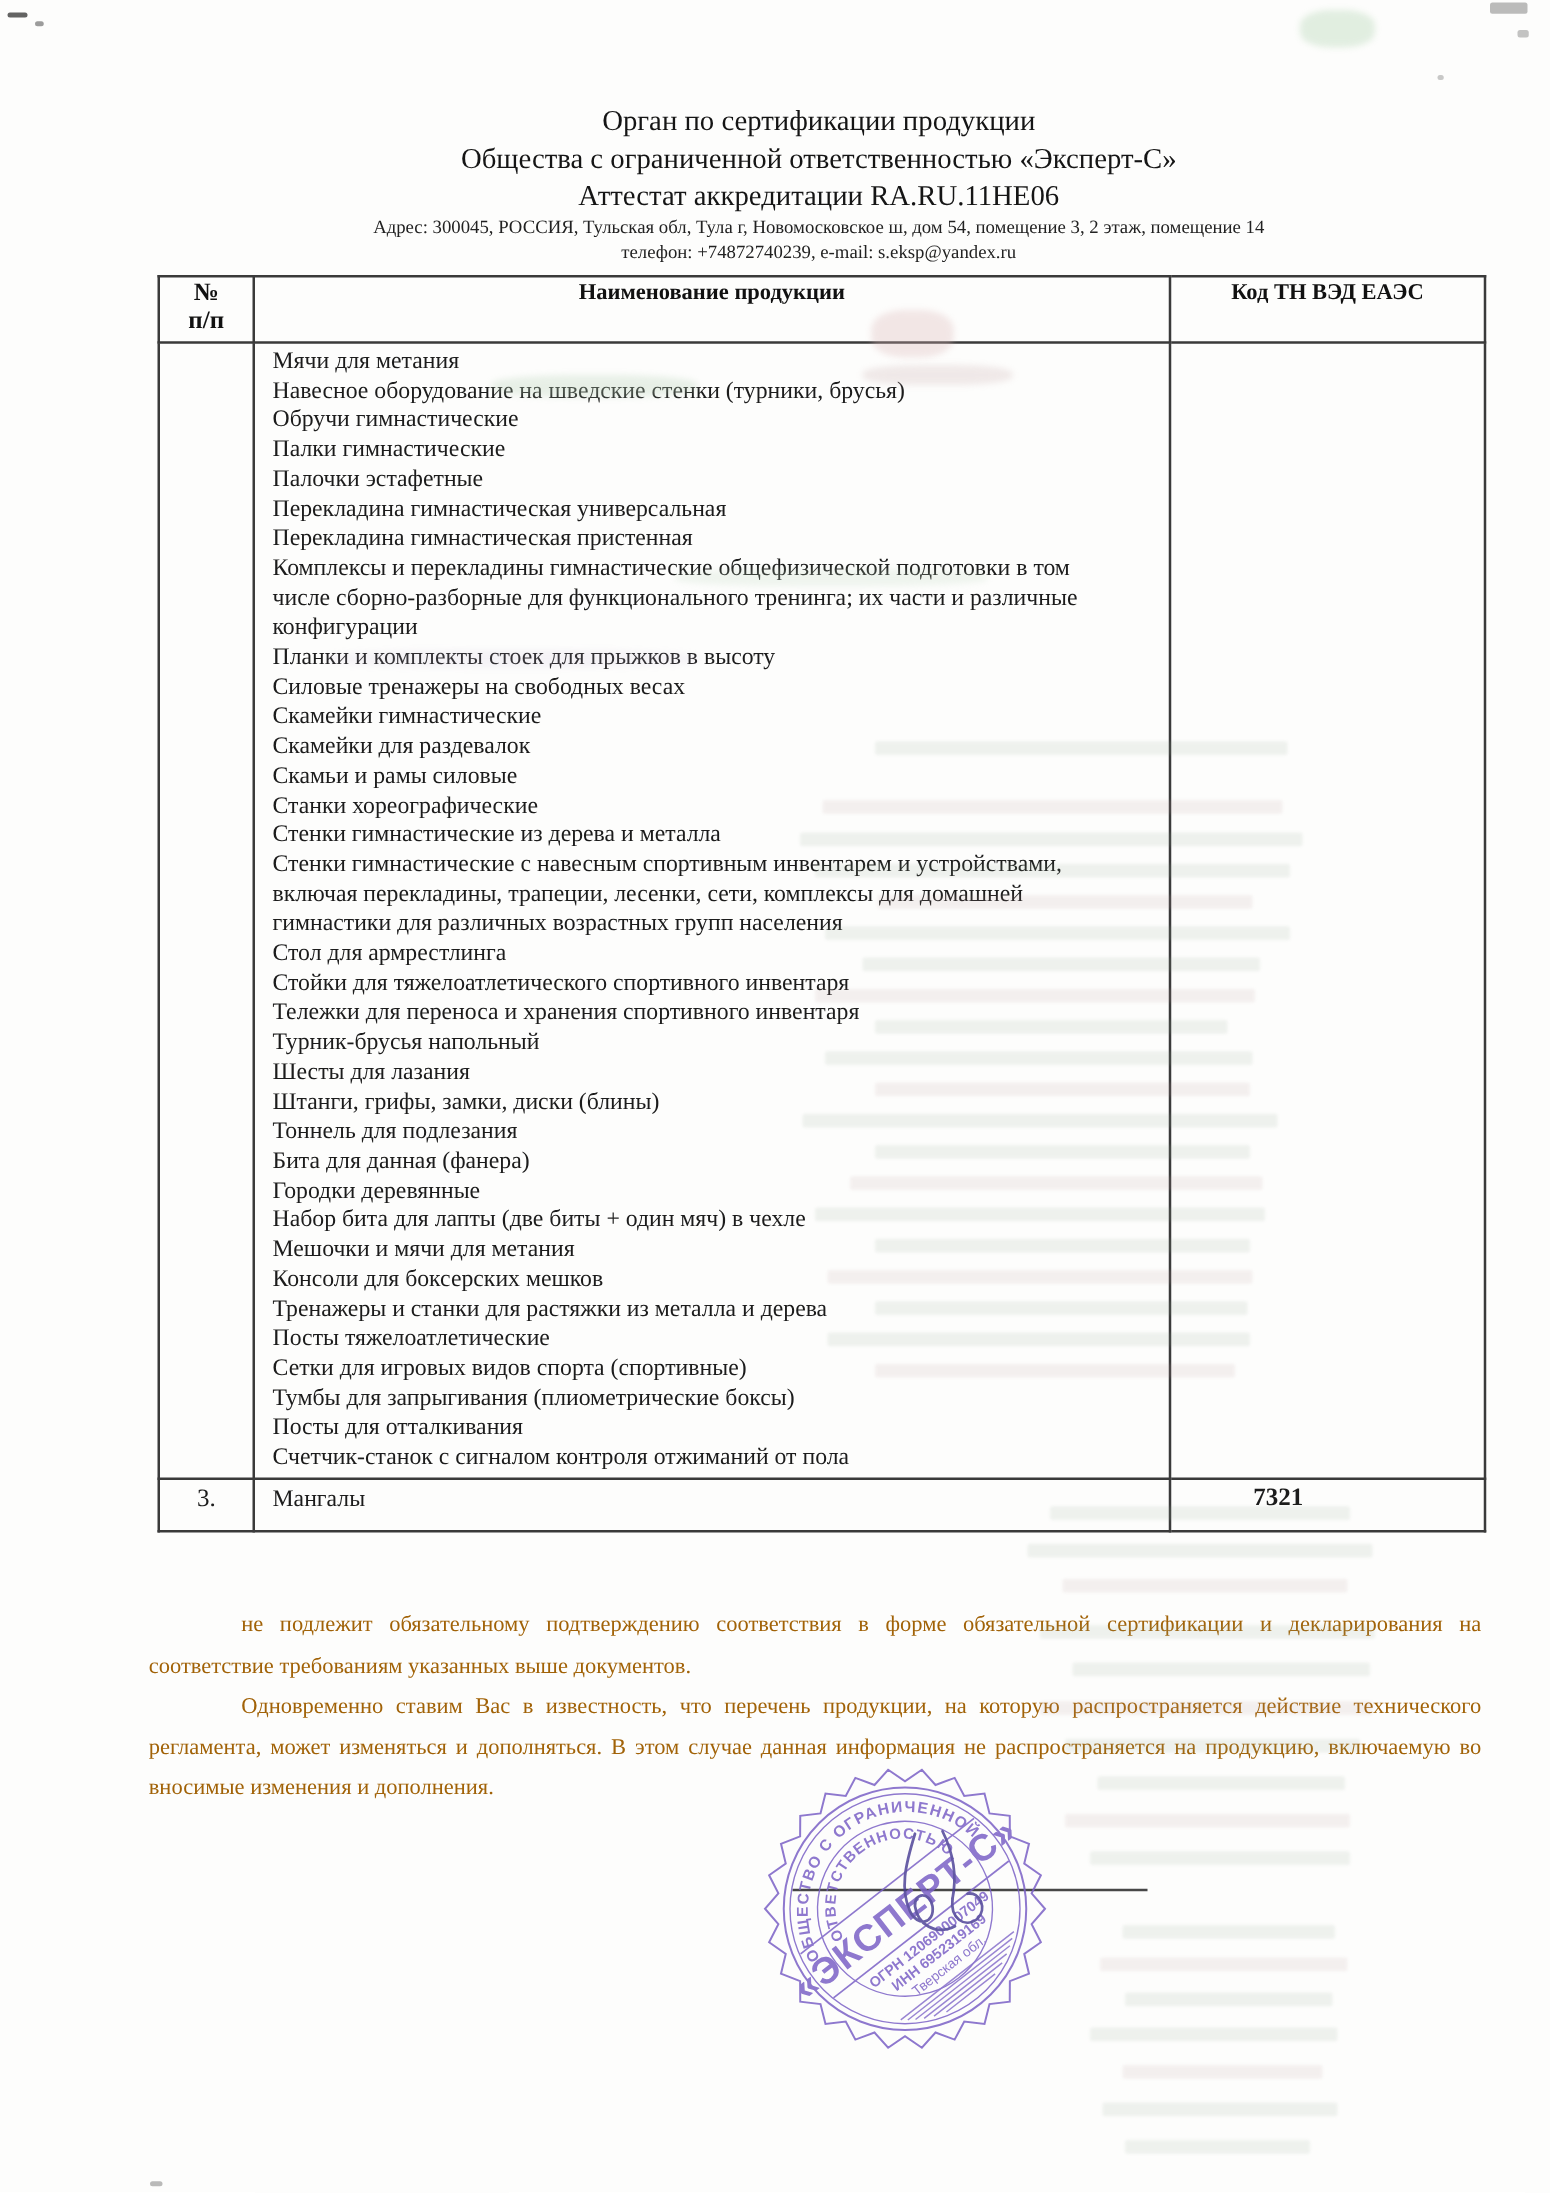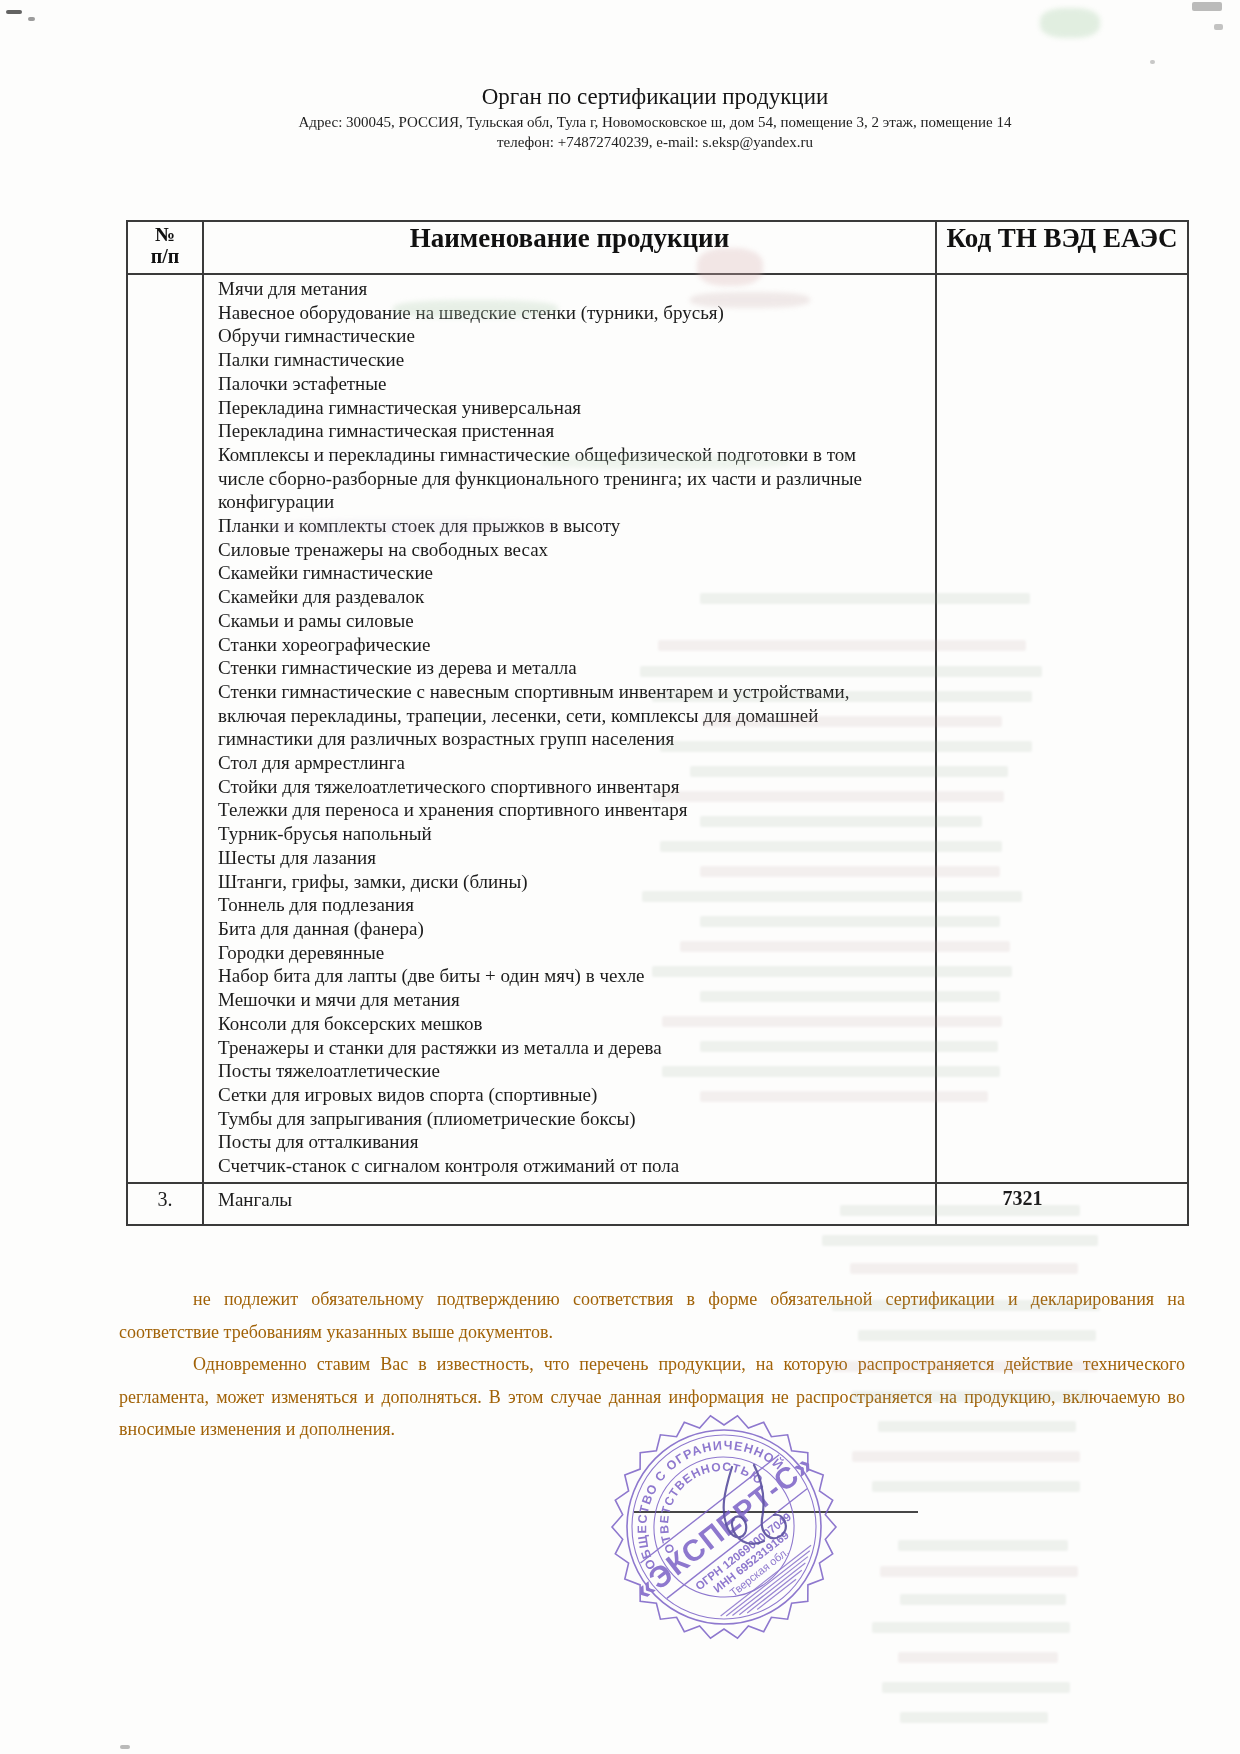--- a/index.html
+++ b/index.html
@@ -14,21 +14,21 @@
   .h-sub{font-size:15px; line-height:19px; color:#222; margin-top:1px;}
   
   .products-table{
     position:absolute; left:126px; top:220px; width:1061px;
     border-collapse:collapse; table-layout:fixed;
   }
   .products-table th,.products-table td{border:2px solid #3a3a3a; vertical-align:top;}
   .col-num{width:76px;} .col-name{width:733px;} .col-code{width:252px;}
   th{height:49px; font-weight:bold; text-align:center; vertical-align:middle; color:#111;}
   .th-num{font-size:20px; line-height:22px;}
-  .th-name,.th-code{font-size:27px;border-radius:21px;}
+  .th-name,.th-code{font-size:18px;border-radius:21px;}
   td.c-num{text-align:center; font-size:20px; padding-top:4px;}
   td.c-name{padding:2px 58px 4px 14px; font-size:19px; line-height:23.7px;border-radius:18px;}
   td.c-code{text-align:center; font-size:20px; padding-top:3px;}
   .row-mangal td{height:32px;}
   .row-mangal td.c-name{padding-top:4px;}
   .row-mangal td.c-code{font-weight:bold; padding-right:80px;}
   .product-line{white-space:normal;}
   
   .body-text{
     position:absolute; left:118px; width:1066px; margin:1px;
@@ -47,20 +47,22 @@
   .ghost{filter:blur(1.2px); border-radius:2px;}
   .smudge{filter:blur(2.5px); border-radius:40%;}
 </style>
 </head>
 <body>
 
 <div class="page">
 
   <div class="header">
     <div class="h-line">Орган по сертификации продукции</div>
+    <div class="h-line">Общества с ограниченной ответственностью «Эксперт-С»</div>
+    <div class="h-line">Аттестат аккредитации RA.RU.11НЕ06</div>
     <div class="h-sub">Адрес: 300045, РОССИЯ, Тульская обл, Тула г, Новомосковское ш, дом 54, помещение 3, 2 этаж, помещение 14</div>
     <div class="h-sub">телефон: +74872740239, e-mail: s.eksp@yandex.ru</div>
   </div>
 
   <table class="products-table">
     <colgroup>
         <col class="col-num">
         <col class="col-name">
         <col class="col-code">
       </colgroup>

